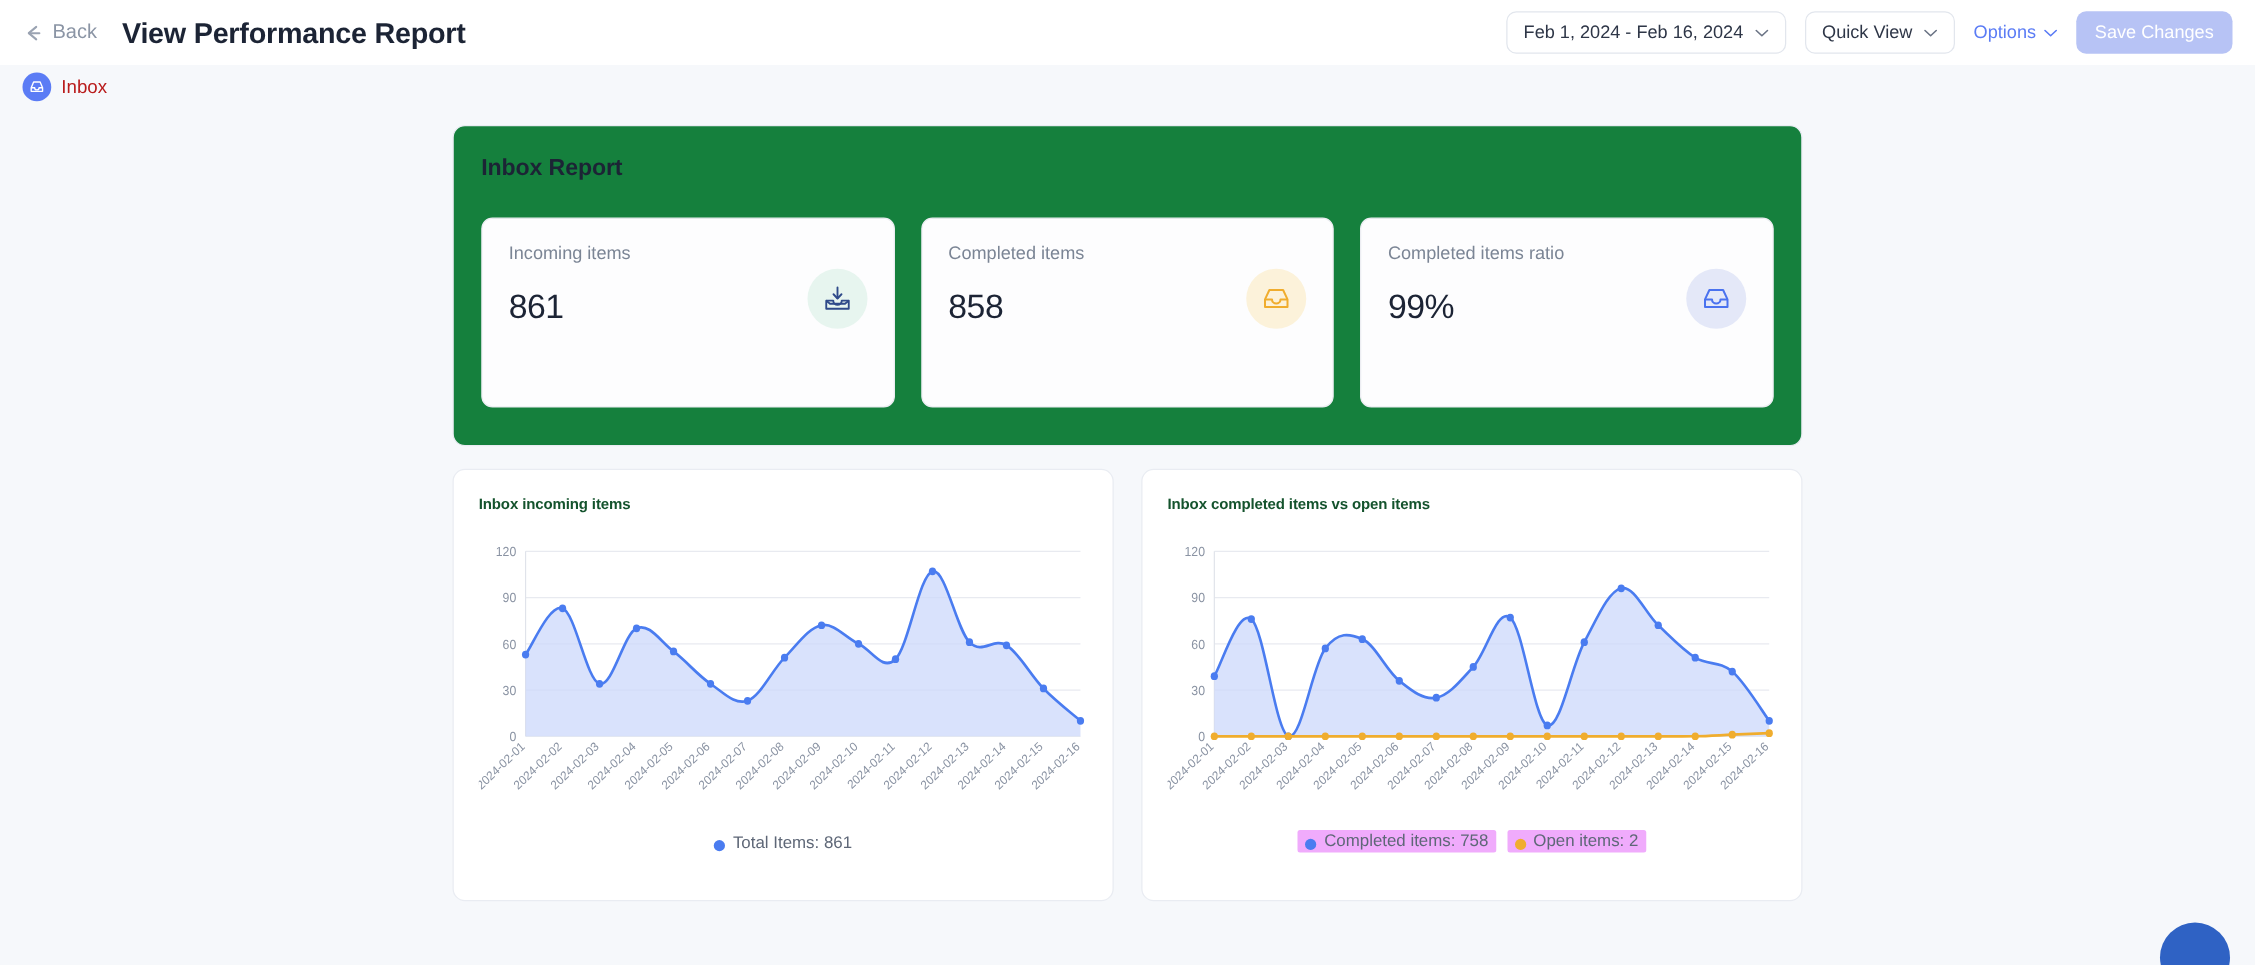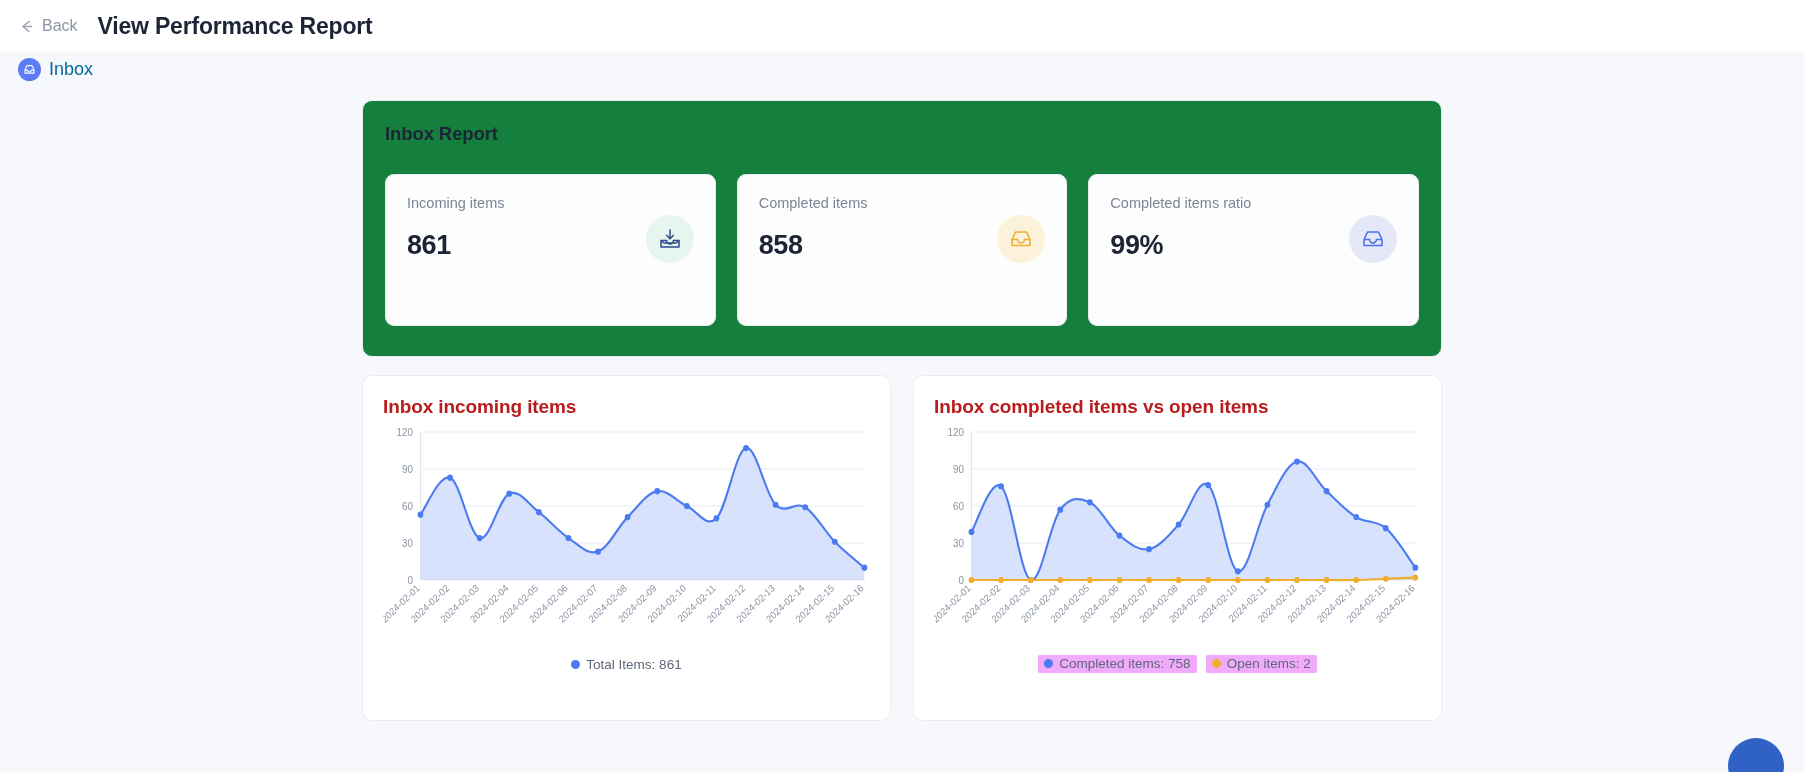--- a/index.html
+++ b/index.html
@@ -49,21 +49,21 @@
 
   
   .crumb {
     position: absolute; top: 52px; left: 12px;
     height: 34px; display: flex; align-items: center; gap: 8px; padding-left: 6px;
   }
   .crumb-badge {
     width: 23px; height: 23px; border-radius: 50%; background: #5b7cf5;
     display: flex; align-items: center; justify-content: center; flex: none;
   }
-  .crumb-label { font-size: 18px; color: #0369a1; }
+  .crumb-label { font-size: 15px; color: #b91c1c; }
 
   
   .content { position: absolute; top: 86px; left: 0; width: 1804px; }
 
   .panel {
     margin: 14px auto 0; width: 1080px;
     background: #15803d; border: 1px solid #e9ecf2; border-radius: 10px;
     padding: 22px 22px 30px;
   }
   .panel-title {
@@ -71,52 +71,52 @@
     letter-spacing: -0.1px; margin-bottom: 29px;
   }
   .stat-row { display: flex; gap: 21px; }
   .stat-card {
     flex: 1; height: 152px;
     background: #fdfdfe; border: 1px solid #ecedf2; border-radius: 9px;
     padding: 20px 21px; position: relative;
   }
   .stat-label { font-size: 14.5px; color: #7b8595; }
   .stat-value {
-    font-size: 27px; font-weight: bold; color: #1c2435;
+    font-size: 27px; font-weight: normal; color: #1c2435;
     margin-top: 19px; letter-spacing: -0.4px;
   }
   .stat-icon {
     position: absolute; right: 21px; top: 40px;
     width: 48px; height: 48px; border-radius: 50%;
     display: flex; align-items: center; justify-content: center;
   }
   .ic-green { background: #e7f5ef; }
   .ic-yellow { background: #fcf2da; }
   .ic-blue { background: #e4e8f8; }
 
   
   .charts-row {
     width: 1080px; margin: 18px auto 0; display: flex; gap: 22px;
   }
   .chart-card {
     flex: 1; background: #ffffff; border: 1px solid #e9ecf2; border-radius: 10px;
     padding: 20px 20px 13px; height: 346px; position: relative;
   }
   .chart-title {
-    font-size: 19px; font-weight: bold; color: #b91c1c;
-    letter-spacing: -0.1px; margin-bottom: 2px;
+    font-size: 12px; font-weight: bold; color: #14532d;
+    letter-spacing: -0.1px; margin-bottom: 19px;
   }
   .plot-wrap { position: relative; height: 232px; }
   .plot-svg { display: block; width: 100%; height: 232px; }
   .legend {
     display: flex; align-items: center; justify-content: center; gap: 9px;
     margin-top: 2px; height: 20px;
   }
   .legend-item {
-    display: flex; align-items: center; gap: 6px;
+    display: flex; align-items: flex-end; gap: 6px;
     font-size: 13.5px; color: #5e6777; cursor: pointer;
   }
   .legend-item.boxed { background: #f0abfc; padding: 1px 6px 2px; border-radius: 2px; }
   .dot { width: 9px; height: 9px; border-radius: 50%; flex: none; }
 
   
   .chat-fab {
     position: absolute; right: 20px; bottom: -22px;
     width: 56px; height: 56px; border-radius: 50%;
     background: #2f62c4; cursor: pointer;
@@ -130,20 +130,41 @@
   <div class="topbar">
     <div class="back-btn">
       <svg class="back-arrow" viewBox="0 0 17 17">
         <path d="M11 3.5 L5 8.5 L11 13.5" fill="none" stroke="#9aa3b2" stroke-width="1.6" stroke-linecap="round" stroke-linejoin="round"></path>
         <line x1="5.2" y1="8.5" x2="13.5" y2="8.5" stroke="#9aa3b2" stroke-width="1.6" stroke-linecap="round"></line>
       </svg>
       <span>Back</span>
     </div>
     <div class="page-title">View Performance Report</div>
 
+    <div class="topbar-right">
+      <div class="pill">
+        <span>Feb 1, 2024 - Feb 16, 2024</span>
+        <svg class="chev" viewBox="0 0 11 7">
+          <path d="M1 1.4 L5.5 5.6 L10 1.4" fill="none" stroke="#6b7485" stroke-width="1.3" stroke-linecap="round" stroke-linejoin="round"></path>
+        </svg>
+      </div>
+      <div class="pill">
+        <span>Quick View</span>
+        <svg class="chev" viewBox="0 0 11 7">
+          <path d="M1 1.4 L5.5 5.6 L10 1.4" fill="none" stroke="#6b7485" stroke-width="1.3" stroke-linecap="round" stroke-linejoin="round"></path>
+        </svg>
+      </div>
+      <div class="options-link">
+        <span>Options</span>
+        <svg class="chev" viewBox="0 0 11 7">
+          <path d="M1 1.4 L5.5 5.6 L10 1.4" fill="none" stroke="#5b7cf5" stroke-width="1.3" stroke-linecap="round" stroke-linejoin="round"></path>
+        </svg>
+      </div>
+      <button class="save-btn">Save Changes</button>
+    </div>
   </div>
 
   <div class="crumb">
     <span class="crumb-badge">
       <svg width="13" height="13" viewBox="0 0 20 20">
         <path d="M3 11 L6 4 H14 L17 11 V15.5 H3 Z" fill="none" stroke="#ffffff" stroke-width="1.7" stroke-linejoin="round"></path>
         <path d="M3 11 H7.3 A2.7 2.7 0 0 0 12.7 11 H17" fill="none" stroke="#ffffff" stroke-width="1.7" stroke-linejoin="round"></path>
       </svg>
     </span>
     <span class="crumb-label">Inbox</span>

